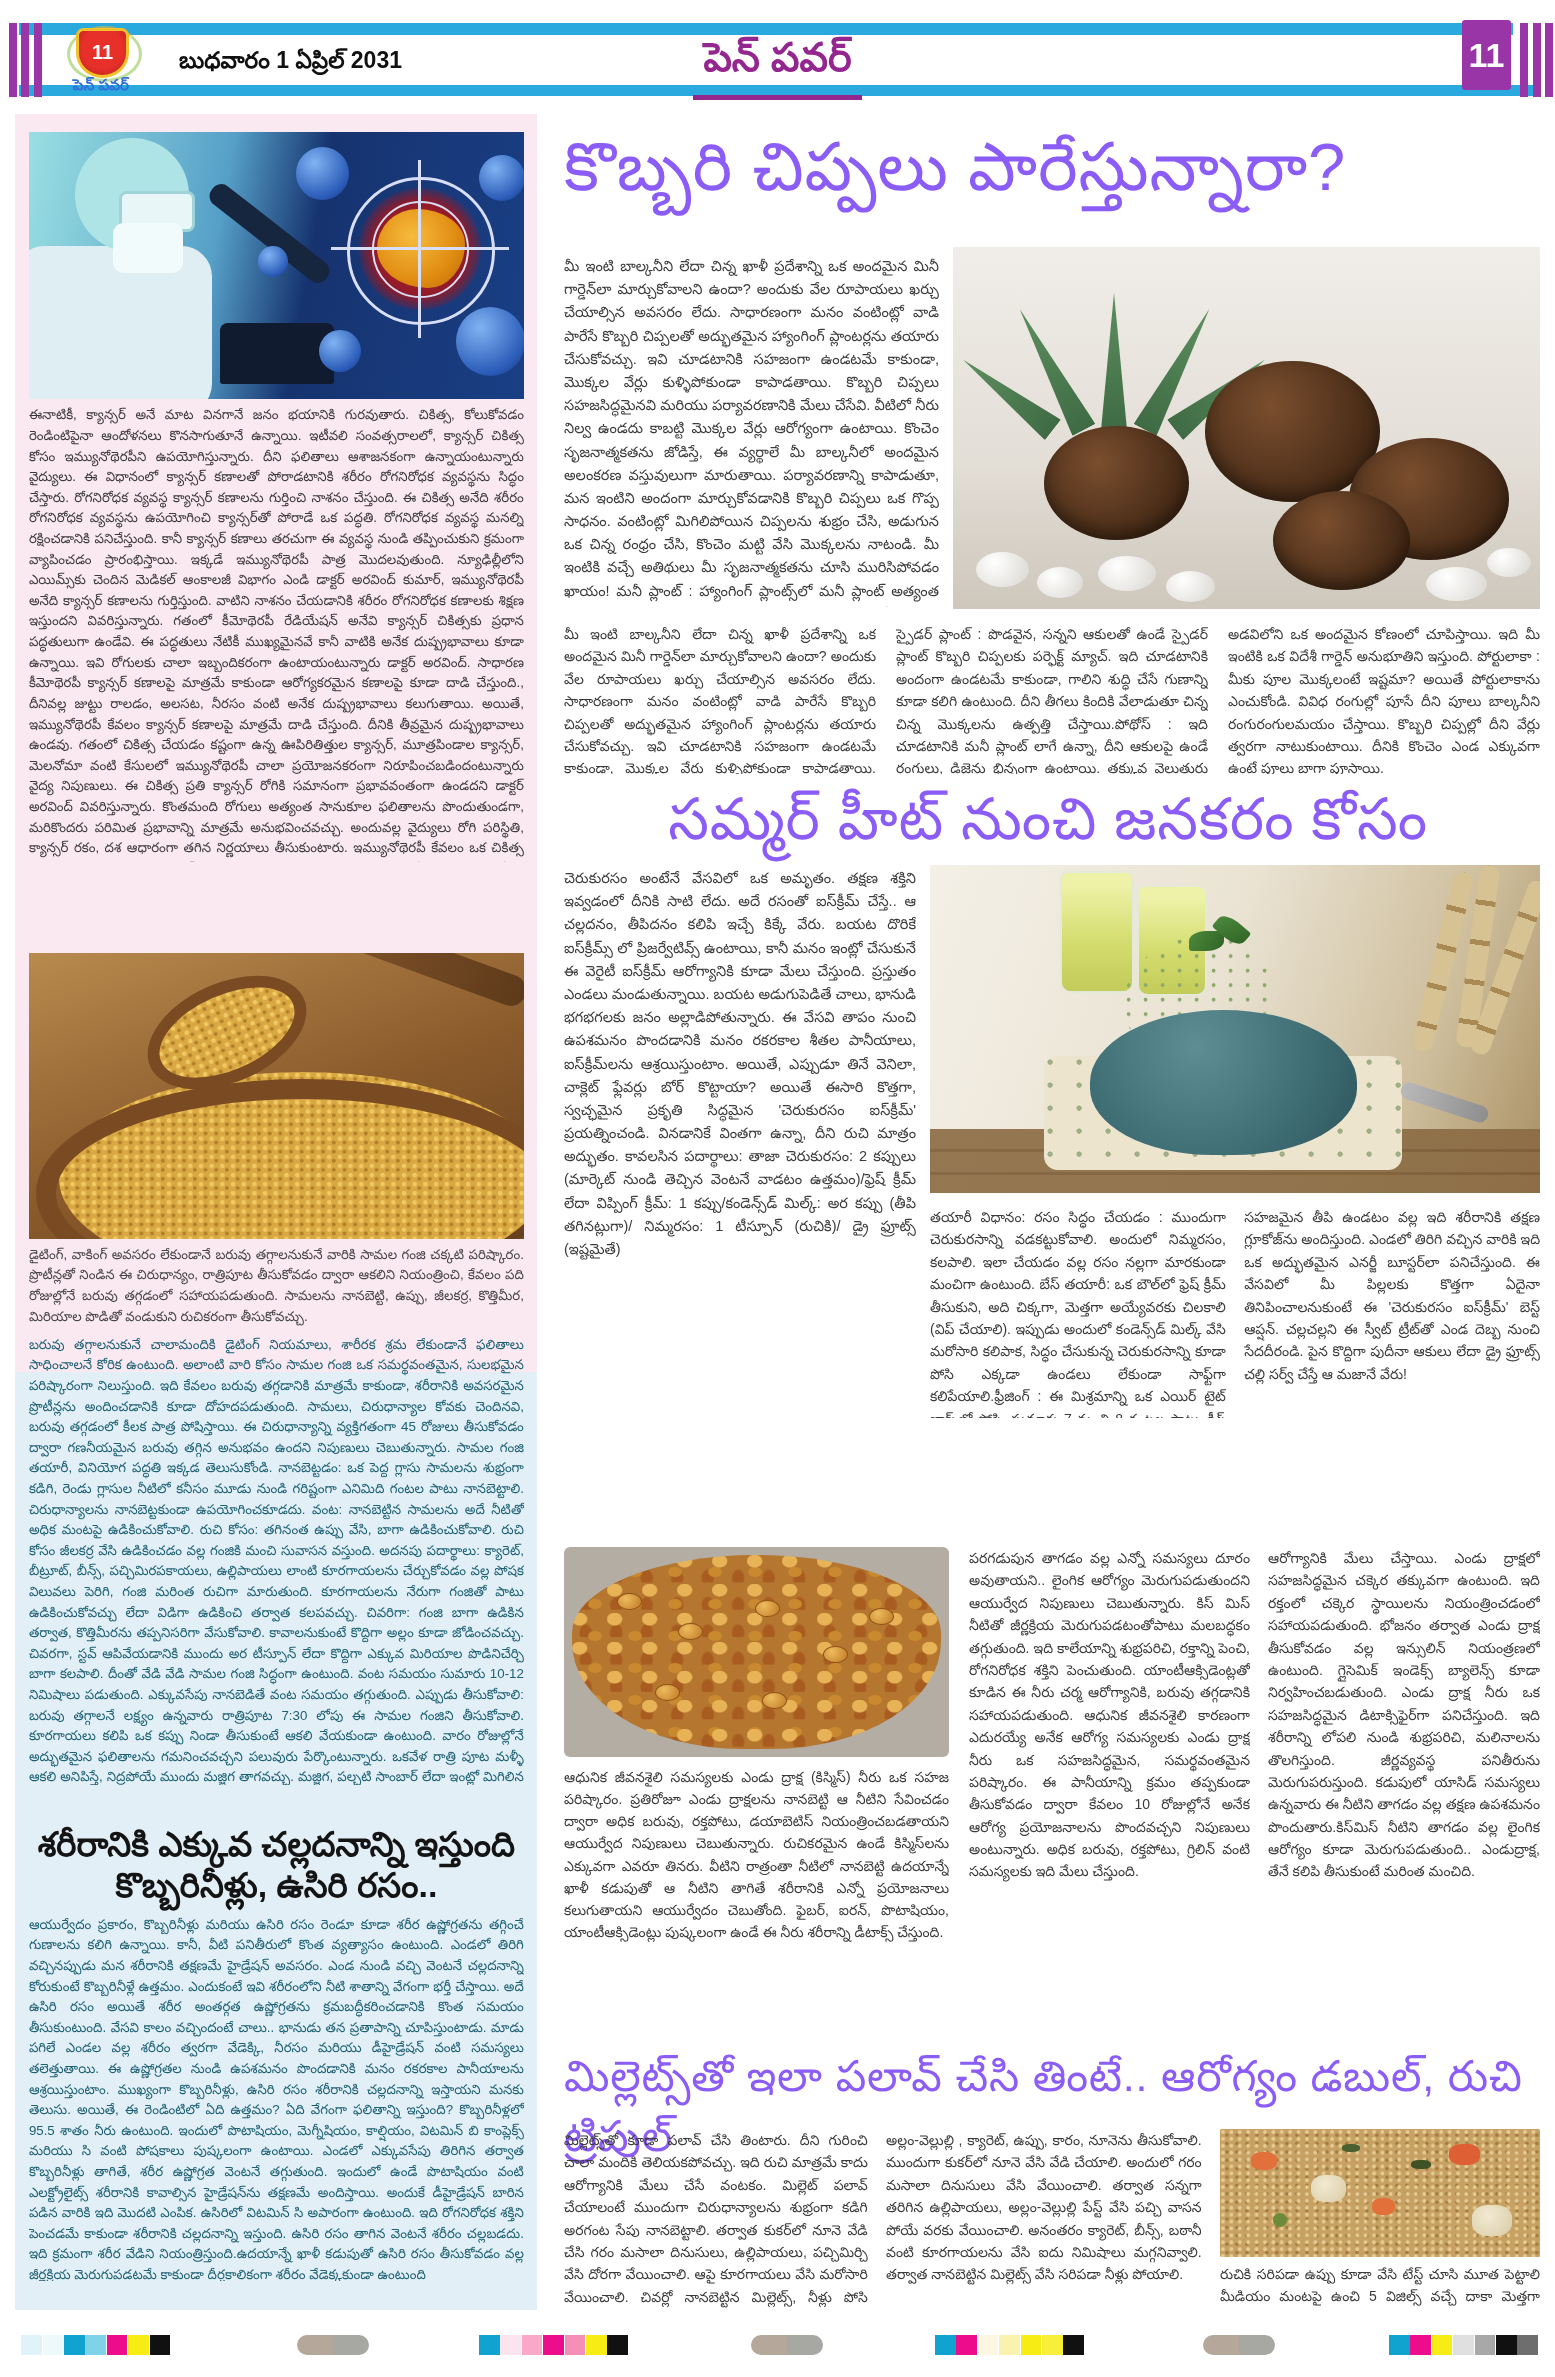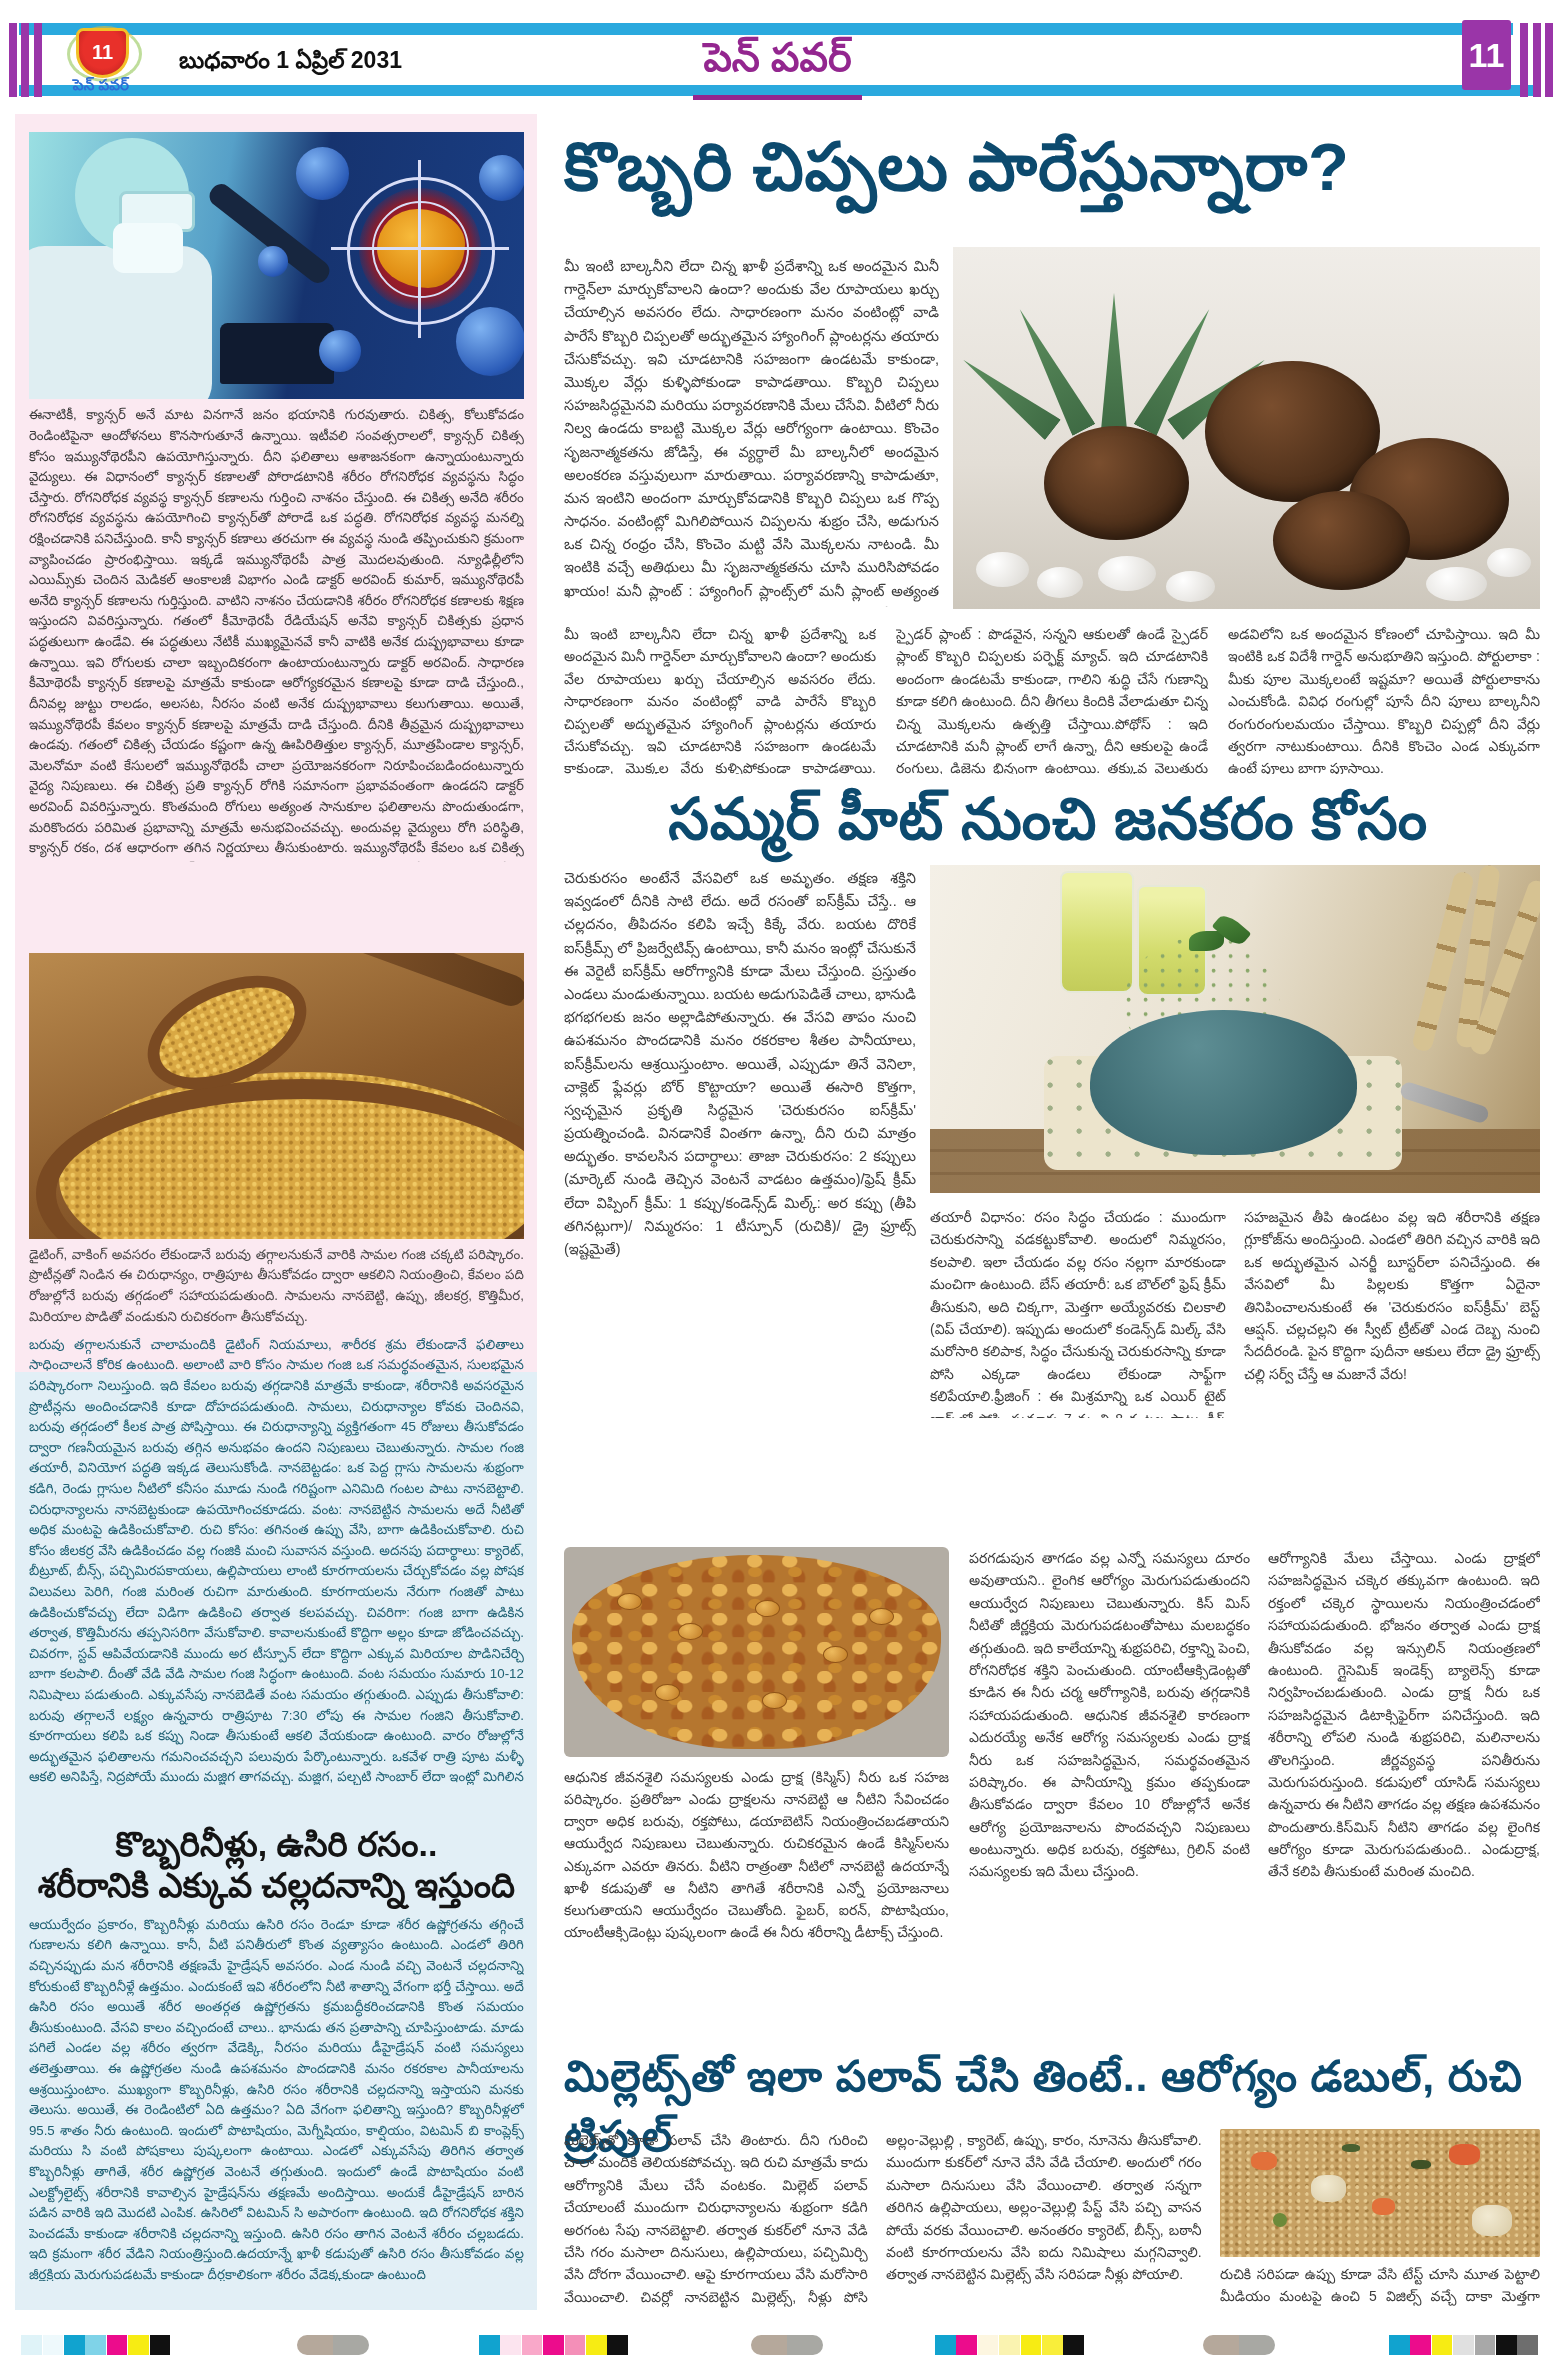--- a/index.html
+++ b/index.html
@@ -52,21 +52,21 @@
   
   .millet-ph{width:495px;height:286px;margin:7.6px 0 6.1px;background:linear-gradient(160deg,#b98a4e 0%,#8a5a2b 55%,#67401e 100%);}
   .grain-fill{background-color:#d9a843;background-image:radial-gradient(circle at 3px 3px,#f0c963 1.9px,rgba(0,0,0,0) 2.7px),radial-gradient(circle at 7.6px 6.9px,#b07f2a 1.5px,rgba(0,0,0,0) 2.3px);background-size:10.7px 9.1px;}
   .heap{position:absolute;left:30.5px;bottom:-46px;width:488px;height:213px;border-radius:50%;}
   .bowl-rim{position:absolute;left:7.6px;bottom:-69px;width:534px;height:229px;border-radius:50%;border:20px solid #7a4a22;box-sizing:border-box;}
   .spoon-head{position:absolute;left:114px;top:30.5px;width:168px;height:99px;border-radius:50%;border:12.2px solid #7a4a22;transform:rotate(-24deg);box-sizing:border-box;}
   .spoon-handle{position:absolute;left:252px;top:-15.2px;width:252px;height:30.5px;border-radius:15.2px;background:linear-gradient(90deg,#8a5a2e,#5e3a1a);transform:rotate(20deg);}
 
   
   .rightzone{position:absolute;left:545px;top:114px;width:1010px;height:2196px;}
-  .head-xl{position:absolute;font-weight:bold;color:#0c4a6e;letter-spacing:0.8px;}
+  .head-xl{position:absolute;font-weight:normal;color:#8b5cf6;letter-spacing:0.8px;}
   .jtxt{font-size:14.5px;line-height:1.6;text-align:justify;color:#3b3b3b;overflow:hidden;}
   .threecols{display:flex;gap:20px;}
   .threecols>div{flex:1;}
 
   
   .coco-ph{position:absolute;left:408px;top:133px;width:587px;height:362px;background:linear-gradient(180deg,#f0ede8 0%,#e3ded6 60%,#cdc7bc 100%);}
   .aloe{position:absolute;left:72px;top:23px;width:183px;height:160px;}
   .leaf{position:absolute;bottom:0;left:76px;width:26px;height:137px;background:linear-gradient(180deg,#5d8f5f,#3f6b44);clip-path:polygon(50% 0,100% 100%,0 100%);transform-origin:50% 100%;}
   .coco-bowl{position:absolute;border-radius:50%;background:radial-gradient(circle at 38% 32%,#7a4e2e,#4a2d18 65%,#2f1b0d);box-shadow:inset 0 -7.6px 15.2px rgba(0,0,0,.4);}
   .pebble{position:absolute;border-radius:50%;background:radial-gradient(circle at 35% 30%,#ffffff,#d8d5cf);}
@@ -172,22 +172,22 @@
           <div class="heap grain-fill"></div>
           <div class="bowl-rim"></div>
           <div class="spoon-handle"></div>
           <div class="spoon-head grain-fill"></div>
         </div>
         <div class="body-txt" style="height:90px;color:#454545;">డైటింగ్, వాకింగ్ అవసరం లేకుండానే బరువు తగ్గాలనుకునే వారికి సామల గంజి చక్కటి పరిష్కారం. ప్రొటీన్లతో నిండిన ఈ చిరుధాన్యం, రాత్రిపూట తీసుకోవడం ద్వారా ఆకలిని నియంత్రించి, కేవలం పది రోజుల్లోనే బరువు తగ్గడంలో సహాయపడుతుంది. సామలను నానబెట్టి, ఉప్పు, జీలకర్ర, కొత్తిమీర, మిరియాల పొడితో వండుకుని రుచికరంగా తీసుకోవచ్చు.</div>
         <div class="body-txt teal" style="height:450px;">బరువు తగ్గాలనుకునే చాలామందికి డైటింగ్ నియమాలు, శారీరక శ్రమ లేకుండానే ఫలితాలు సాధించాలనే కోరిక ఉంటుంది. అలాంటి వారి కోసం సామల గంజి ఒక సమర్థవంతమైన, సులభమైన పరిష్కారంగా నిలుస్తుంది. ఇది కేవలం బరువు తగ్గడానికి మాత్రమే కాకుండా, శరీరానికి అవసరమైన ప్రొటీన్లను అందించడానికి కూడా దోహదపడుతుంది. సామలు, చిరుధాన్యాల కోవకు చెందినవి, బరువు తగ్గడంలో కీలక పాత్ర పోషిస్తాయి. ఈ చిరుధాన్యాన్ని వ్యక్తిగతంగా 45 రోజులు తీసుకోవడం ద్వారా గణనీయమైన బరువు తగ్గిన అనుభవం ఉందని నిపుణులు చెబుతున్నారు. సామల గంజి తయారీ, వినియోగ పద్ధతి ఇక్కడ తెలుసుకోండి. నానబెట్టడం: ఒక పెద్ద గ్లాసు సామలను శుభ్రంగా కడిగి, రెండు గ్లాసుల నీటిలో కనీసం మూడు నుండి గరిష్టంగా ఎనిమిది గంటల పాటు నానబెట్టాలి. చిరుధాన్యాలను నానబెట్టకుండా ఉపయోగించకూడదు. వంట: నానబెట్టిన సామలను అదే నీటితో అధిక మంటపై ఉడికించుకోవాలి. రుచి కోసం: తగినంత ఉప్పు వేసి, బాగా ఉడికించుకోవాలి. రుచి కోసం జీలకర్ర వేసి ఉడికించడం వల్ల గంజికి మంచి సువాసన వస్తుంది. అదనపు పదార్థాలు: క్యారెట్, బీట్రూట్, బీన్స్, పచ్చిమిరపకాయలు, ఉల్లిపాయలు లాంటి కూరగాయలను చేర్చుకోవడం వల్ల పోషక విలువలు పెరిగి, గంజి మరింత రుచిగా మారుతుంది. కూరగాయలను నేరుగా గంజితో పాటు ఉడికించుకోవచ్చు లేదా విడిగా ఉడికించి తర్వాత కలపవచ్చు. చివరిగా: గంజి బాగా ఉడికిన తర్వాత, కొత్తిమీరను తప్పనిసరిగా వేసుకోవాలి. కావాలనుకుంటే కొద్దిగా అల్లం కూడా జోడించవచ్చు. చివరగా, స్టవ్ ఆపివేయడానికి ముందు అర టీస్పూన్ లేదా కొద్దిగా ఎక్కువ మిరియాల పొడినిచేర్చి బాగా కలపాలి. దీంతో వేడి వేడి సామల గంజి సిద్ధంగా ఉంటుంది. వంట సమయం సుమారు 10-12 నిమిషాలు పడుతుంది. ఎక్కువసేపు నానబెడితే వంట సమయం తగ్గుతుంది. ఎప్పుడు తీసుకోవాలి: బరువు తగ్గాలనే లక్ష్యం ఉన్నవారు రాత్రిపూట 7:30 లోపు ఈ సామల గంజిని తీసుకోవాలి. కూరగాయలు కలిపి ఒక కప్పు నిండా తీసుకుంటే ఆకలి వేయకుండా ఉంటుంది. వారం రోజుల్లోనే అద్భుతమైన ఫలితాలను గమనించవచ్చని పలువురు పేర్కొంటున్నారు. ఒకవేళ రాత్రి పూట మళ్ళీ ఆకలి అనిపిస్తే, నిద్రపోయే ముందు మజ్జిగ తాగవచ్చు. మజ్జిగ, పల్చటి సాంబార్ లేదా ఇంట్లో మిగిలిన కూరలను కూడా 7:30 లోపు తీసుకోవడం వల్ల బరువు తగ్గుతారని చెబుతారు. ఈ సామల గంజి సాధారణ బరువు తగ్గించే పద్ధతులతో పాటు ప్రొటీన్లను అందిస్తుంది.</div>
       </div>
 
       <div style="position:absolute;left:0;top:1710px;width:495px;">
+        <div class="head-md" style="font-size:34px;">శరీరానికి ఎక్కువ చల్లదనాన్ని ఇస్తుంది</div>
         <div class="head-md" style="font-size:34px;">కొబ్బరినీళ్లు, ఉసిరి రసం..</div>
-        <div class="head-md" style="font-size:34px;">శరీరానికి ఎక్కువ చల్లదనాన్ని ఇస్తుంది</div>
         <div class="body-txt teal" style="height:366px;margin-top:9.1px;">ఆయుర్వేదం ప్రకారం, కొబ్బరినీళ్లు మరియు ఉసిరి రసం రెండూ కూడా శరీర ఉష్ణోగ్రతను తగ్గించే గుణాలను కలిగి ఉన్నాయి. కానీ, వీటి పనితీరులో కొంత వ్యత్యాసం ఉంటుంది. ఎండలో తిరిగి వచ్చినప్పుడు మన శరీరానికి తక్షణమే హైడ్రేషన్ అవసరం. ఎండ నుండి వచ్చి వెంటనే చల్లదనాన్ని కోరుకుంటే కొబ్బరినీళ్లే ఉత్తమం. ఎందుకంటే ఇవి శరీరంలోని నీటి శాతాన్ని వేగంగా భర్తీ చేస్తాయి. అదే ఉసిరి రసం అయితే శరీర అంతర్గత ఉష్ణోగ్రతను క్రమబద్ధీకరించడానికి కొంత సమయం తీసుకుంటుంది. వేసవి కాలం వచ్చిందంటే చాలు.. భానుడు తన ప్రతాపాన్ని చూపిస్తుంటాడు. మాడు పగిలే ఎండల వల్ల శరీరం త్వరగా వేడెక్కి, నీరసం మరియు డీహైడ్రేషన్ వంటి సమస్యలు తలెత్తుతాయి. ఈ ఉష్ణోగ్రతల నుండి ఉపశమనం పొందడానికి మనం రకరకాల పానీయాలను ఆశ్రయిస్తుంటాం. ముఖ్యంగా కొబ్బరినీళ్లు, ఉసిరి రసం శరీరానికి చల్లదనాన్ని ఇస్తాయని మనకు తెలుసు. అయితే, ఈ రెండింటిలో ఏది ఉత్తమం? ఏది వేగంగా ఫలితాన్ని ఇస్తుంది? కొబ్బరినీళ్లలో 95.5 శాతం నీరు ఉంటుంది. ఇందులో పొటాషియం, మెగ్నీషియం, కాల్షియం, విటమిన్ బి కాంప్లెక్స్ మరియు సి వంటి పోషకాలు పుష్కలంగా ఉంటాయి. ఎండలో ఎక్కువసేపు తిరిగిన తర్వాత కొబ్బరినీళ్లు తాగితే, శరీర ఉష్ణోగ్రత వెంటనే తగ్గుతుంది. ఇందులో ఉండే పొటాషియం వంటి ఎలక్ట్రోలైట్స్ శరీరానికి కావాల్సిన హైడ్రేషన్‌ను తక్షణమే అందిస్తాయి. అందుకే డీహైడ్రేషన్ బారిన పడిన వారికి ఇది మొదటి ఎంపిక. ఉసిరిలో విటమిన్ సి అపారంగా ఉంటుంది. ఇది రోగనిరోధక శక్తిని పెంచడమే కాకుండా శరీరానికి చల్లదనాన్ని ఇస్తుంది. ఉసిరి రసం తాగిన వెంటనే శరీరం చల్లబడదు. ఇది క్రమంగా శరీర వేడిని నియంత్రిస్తుంది.ఉదయాన్నే ఖాళీ కడుపుతో ఉసిరి రసం తీసుకోవడం వల్ల జీర్ణక్రియ మెరుగుపడటమే కాకుండా దీర్ఘకాలికంగా శరీరం వేడెక్కకుండా ఉంటుంది</div>
       </div>
     </div>
   </div>
 
   <div class="rightzone">
 
     <div class="head-xl" style="left:19px;top:13.7px;width:976px;font-size:67px;">కొబ్బరి చిప్పలు పారేస్తున్నారా?</div>
 
     <div style="position:absolute;left:19px;top:141px;width:375px;height:352px;" class="jtxt">మీ ఇంటి బాల్కనీని లేదా చిన్న ఖాళీ ప్రదేశాన్ని ఒక అందమైన మినీ గార్డెన్‌లా మార్చుకోవాలని ఉందా? అందుకు వేల రూపాయలు ఖర్చు చేయాల్సిన అవసరం లేదు. సాధారణంగా మనం వంటింట్లో వాడి పారేసే కొబ్బరి చిప్పలతో అద్భుతమైన హ్యాంగింగ్ ప్లాంటర్లను తయారు చేసుకోవచ్చు. ఇవి చూడటానికి సహజంగా ఉండటమే కాకుండా, మొక్కల వేర్లు కుళ్ళిపోకుండా కాపాడతాయి. కొబ్బరి చిప్పలు సహజసిద్ధమైనవి మరియు పర్యావరణానికి మేలు చేసేవి. వీటిలో నీరు నిల్వ ఉండదు కాబట్టి మొక్కల వేర్లు ఆరోగ్యంగా ఉంటాయి. కొంచెం సృజనాత్మకతను జోడిస్తే, ఈ వ్యర్థాలే మీ బాల్కనీలో అందమైన అలంకరణ వస్తువులుగా మారుతాయి. పర్యావరణాన్ని కాపాడుతూ, మన ఇంటిని అందంగా మార్చుకోవడానికి కొబ్బరి చిప్పలు ఒక గొప్ప సాధనం. వంటింట్లో మిగిలిపోయిన చిప్పలను శుభ్రం చేసి, అడుగున ఒక చిన్న రంధ్రం చేసి, కొంచెం మట్టి వేసి మొక్కలను నాటండి. మీ ఇంటికి వచ్చే అతిథులు మీ సృజనాత్మకతను చూసి మురిసిపోవడం ఖాయం! మనీ ప్లాంట్ : హ్యాంగింగ్ ప్లాంట్స్‌లో మనీ ప్లాంట్ అత్యంత ప్రజాదరణ పొందినది. ఇది చాలా తక్కువ సంరక్షణతో వేగంగా పెరుగుతుంది. కొబ్బరి చిప్పలో దీనిని నాటినప్పుడు, దాని తీగలు కిందికి వేలాడుతూ బాల్కనీకి పచ్చని రూపాన్ని ఇస్తాయి. దీనికి తక్కువ నీరు, ఒక మోస్తరు ఎండ ఉంటే సరిపోతుంది.</div>

